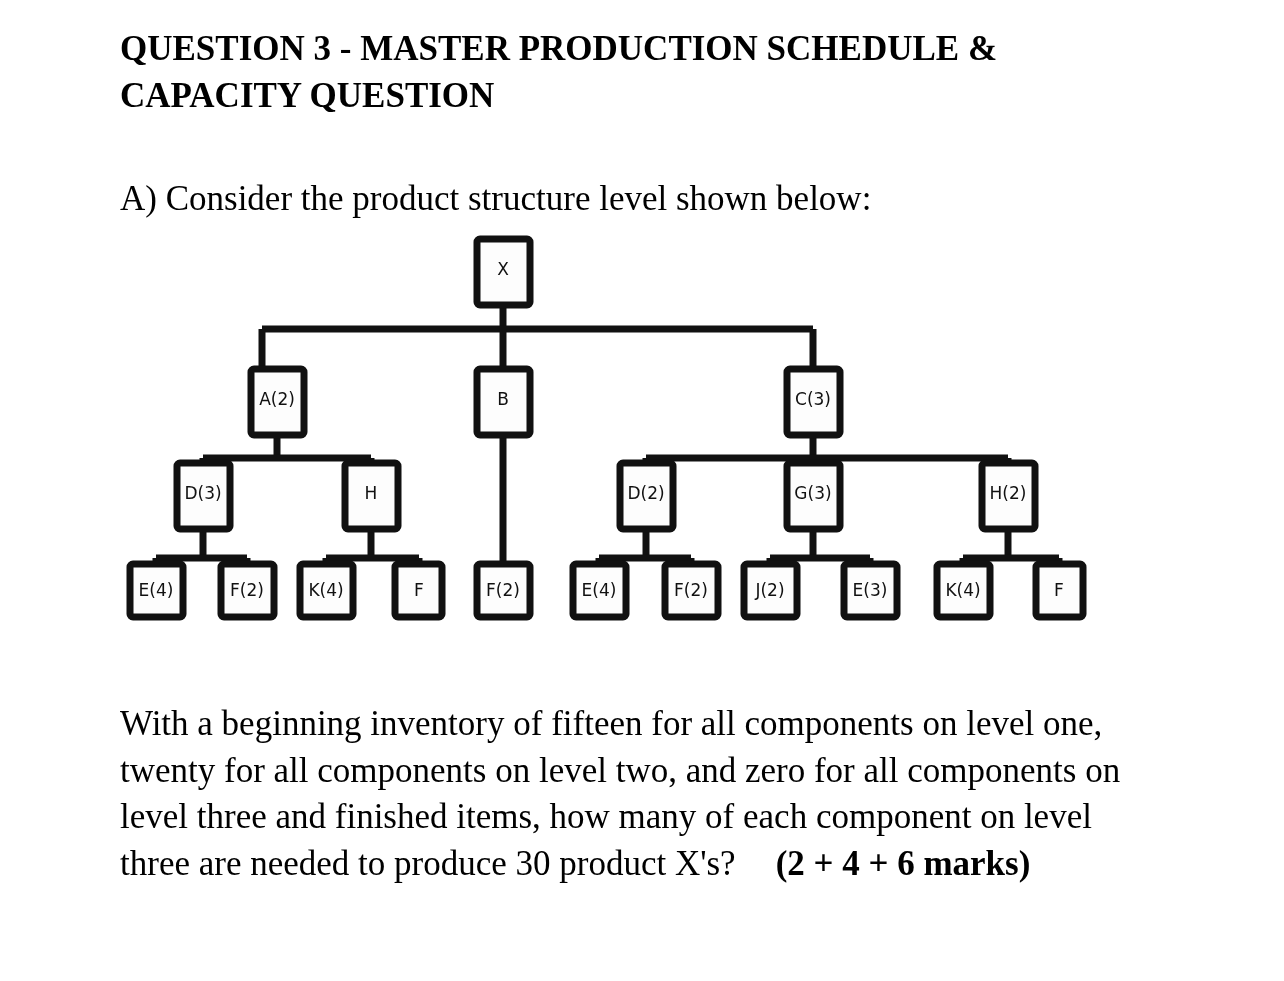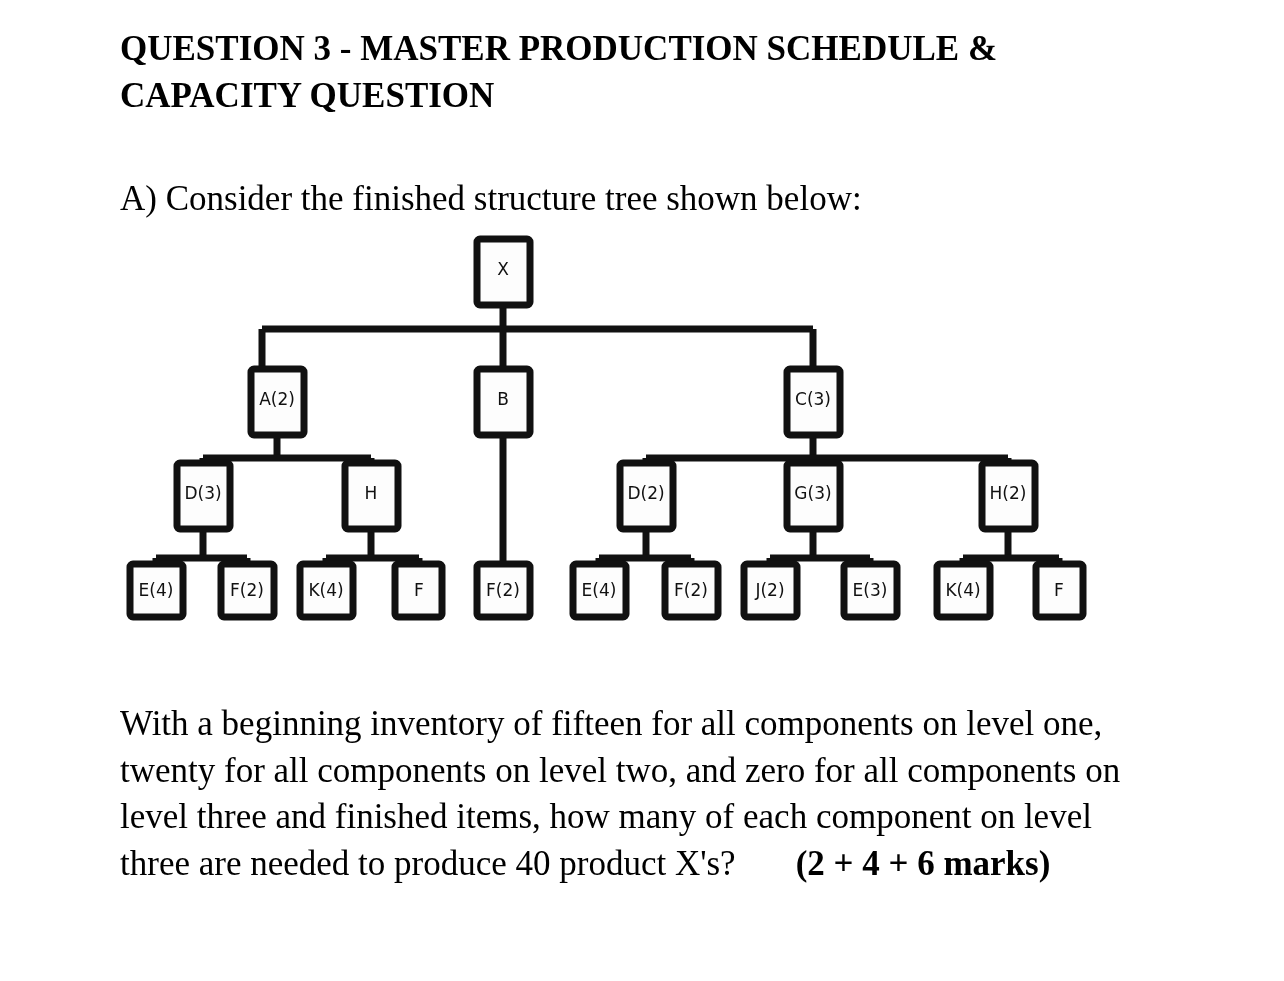--- a/index.html
+++ b/index.html
@@ -66,21 +66,21 @@
   .body-text {
     position: absolute;
     left: 120px;
     top: 666px;
     width: 1035px;
     font-size: 35px;
     line-height: 46.5px;
   }
   .body-text .marks {
     font-weight: bold;
-    margin-left: 60px;
+    margin-left: 40px;
   }
 
   
   .scrollbar-track {
     position: absolute;
     right: 0px;
     top: 0px;
     width: 16px;
     height: 981px;
     background: transparent;
@@ -90,21 +90,21 @@
 <body>
 
 <div class="page">
 
   <h1 class="title">
     <span>QUESTION 3 - MASTER PRODUCTION SCHEDULE &amp;</span>
     <br>
     <span>CAPACITY QUESTION</span>
   </h1>
 
-  <p class="intro">A) Consider the finished structure tree shown below:</p>
+  <p class="intro">A) Consider the product structure level shown below:</p>
 
   <div class="diagram">
     <svg width="990" height="400" viewBox="0 0 990 400" xmlns="http://www.w3.org/2000/svg">
 
       <g stroke="#111111" stroke-width="7" fill="none" stroke-linecap="butt">
 
         <path d="M388,75 L388,99"></path>
         <path d="M147,99 L698,99"></path>
         <path d="M147,99 L147,165"></path>
         <path d="M388,99 L388,165"></path>
@@ -233,20 +233,20 @@
         <g>
           <rect x="921" y="334" width="47" height="53" rx="3" fill="#fdfdfd" stroke="#111111" stroke-width="7"></rect>
           <text class="node-label" x="944" y="361" text-anchor="middle" dominant-baseline="middle">F</text>
         </g>
 
       </g>
     </svg>
   </div>
 
   <p class="body-text">
-    <span>With a beginning inventory of fifteen for all components on level one, twenty for all components on level two, and zero for all components on level three and finished items, how many of each component on level three are needed to produce 40 product X's?</span><span class="marks">(2 + 4 + 6 marks)</span>
+    <span>With a beginning inventory of fifteen for all components on level one, twenty for all components on level two, and zero for all components on level three and finished items, how many of each component on level three are needed to produce 30 product X's?</span><span class="marks">(2 + 4 + 6 marks)</span>
   </p>
 
   <div class="scrollbar-track">
     
   </div>
 
 </div>
 
 </body></html>

